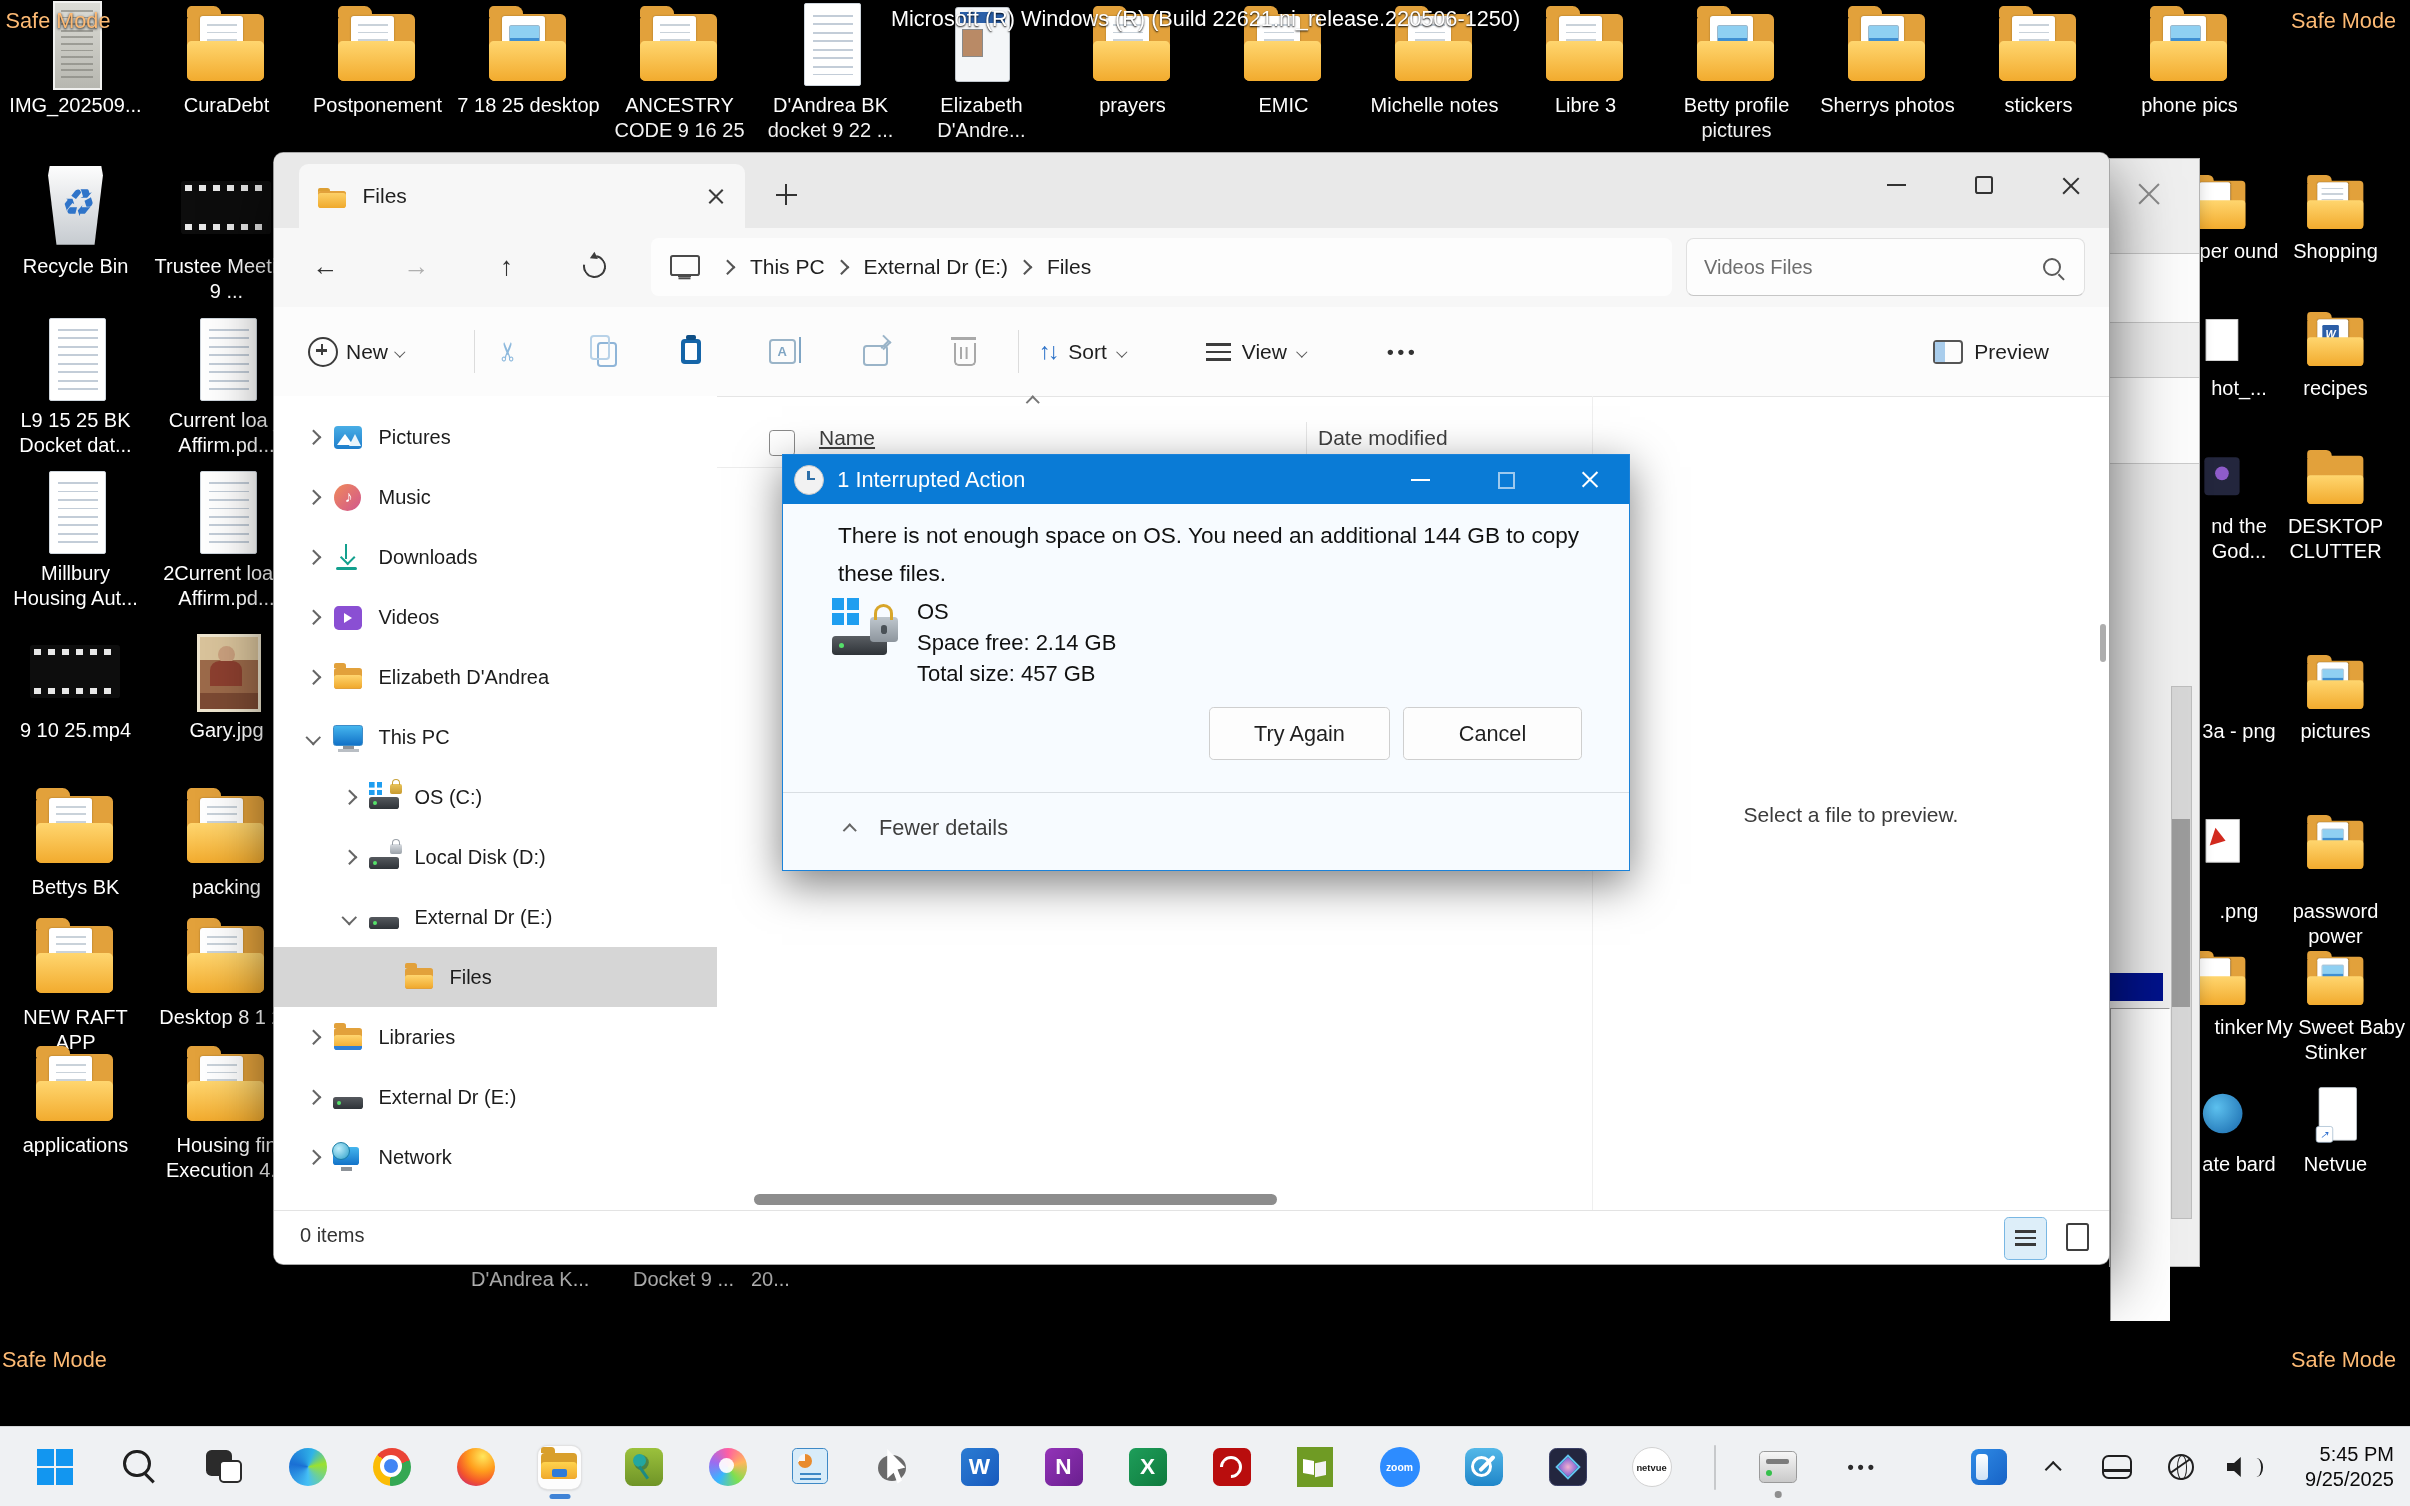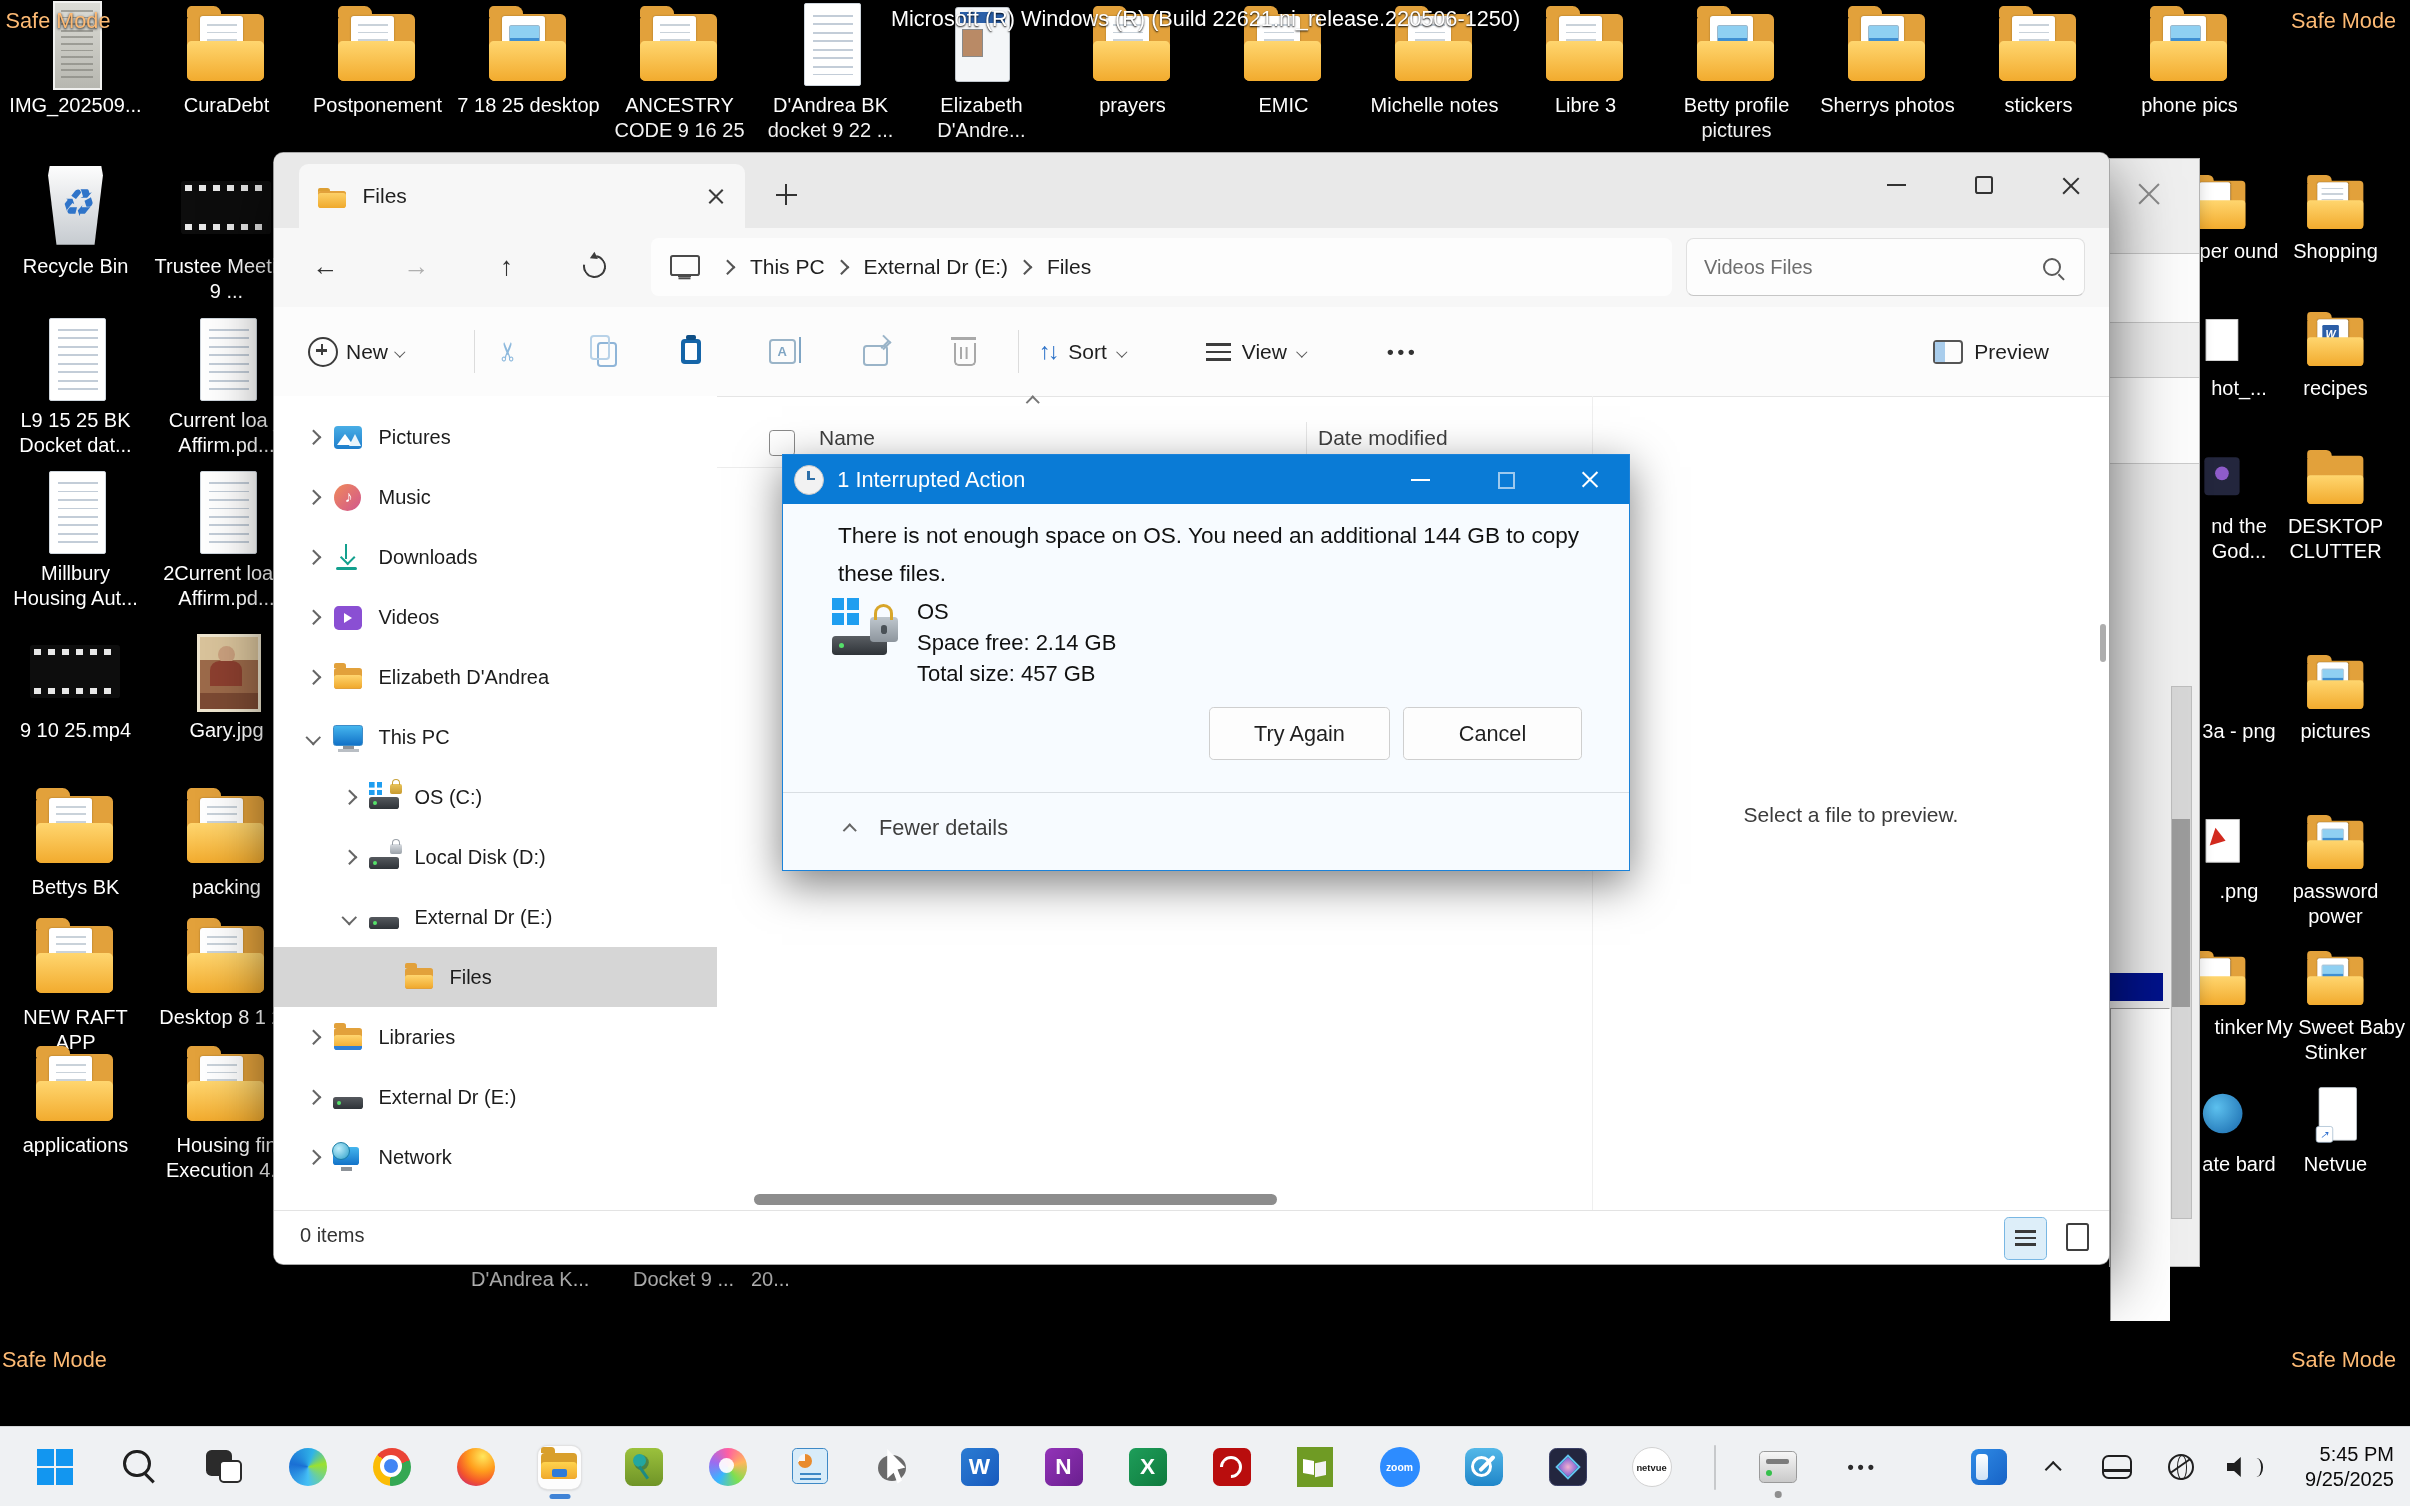--- a/index.html
+++ b/index.html
@@ -61,21 +61,21 @@
   #colL1 .dcell:nth-child(2),#colL2 .dcell:nth-child(2){top:316px;}
   #colL1 .dcell:nth-child(3),#colL2 .dcell:nth-child(3){top:469px;}
   #colL1 .dcell:nth-child(4),#colL2 .dcell:nth-child(4){top:626px;}
   #colL1 .dcell:nth-child(5),#colL2 .dcell:nth-child(5){top:783px;}
   #colL1 .dcell:nth-child(6),#colL2 .dcell:nth-child(6){top:913px;}
   #colL1 .dcell:nth-child(7),#colL2 .dcell:nth-child(7){top:1041px;}
   #colFrag .dcell:nth-child(1),#colR .dcell:nth-child(1){top:168px;}
   #colFrag .dcell:nth-child(2),#colR .dcell:nth-child(2){top:305px;}
   #colFrag .dcell:nth-child(3),#colR .dcell:nth-child(3){top:443px;}
   #colFrag .dcell:nth-child(4),#colR .dcell:nth-child(4){top:648px;}
-  #colFrag .dcell:nth-child(5),#colR .dcell:nth-child(5){top:808px;}
+  #colFrag .dcell:nth-child(5),#colR .dcell:nth-child(5){top:808px;gap:20px;}
   #colFrag .dcell:nth-child(6),#colR .dcell:nth-child(6){top:944px;}
   #colFrag .dcell:nth-child(7),#colR .dcell:nth-child(7){top:1081px;}
   #colR .dglyph,#colFrag .dglyph{height:66px;overflow:hidden;}
   #colR .art,#colFrag .art{transform:scale(.72);transform-origin:50% 100%;}
   #colFrag .art{margin-left:-43px;}
   #colFrag .dlabel{max-width:89px;}
 
   .safemode{position:absolute;color:#fdba74;font-size:21.7px;text-shadow:0 0.9px 2.8px #000;z-index:3;}
   #sm-tl{left:5.6px;top:7.5px;} #sm-tr{right:15px;top:7.5px;} #sm-bl{left:1.9px;top:1347px;} #sm-br{right:15px;top:1347px;}
   #buildtext{position:absolute;left:50%;transform:translateX(-50%);top:5.6px;color:#fff;font-size:21.7px;text-shadow:0 0.9px 1.9px #000;z-index:3;white-space:nowrap;}
@@ -205,21 +205,21 @@
   .i-network .p2{left:9.4px;top:24.5px;width:11.3px;height:3.8px;background:#8d9298;}
   .i-network .p3{left:0px;top:0px;width:16px;height:16px;border-radius:50%;background:radial-gradient(circle at 35% 35%,#bfeffc,#2b9fc9);border:0.9px solid #1d7fa6;}
   #side-scroll{position:absolute;right:2.8px;top:471px;width:6.6px;height:38px;background:#adadad;border-radius:3.8px;}
 
   #listpane{width:875px;flex:0 0 auto;position:relative;border-right:0.9px solid #efefef;}
   #listhead{position:absolute;left:0;top:13px;right:0;height:58px;border-bottom:0.9px solid #ededed;}
   #sortcaret{position:absolute;left:311px;top:-7.5px;}
   #sortcaret .chev{border-color:#777;width:7.5px;height:7.5px;}
   #cb{position:absolute;left:52px;top:21px;width:23.5px;height:23.5px;border:1.9px solid #8a8a8a;border-radius:3.8px;background:#fff;}
   .colhdr{position:absolute;top:17px;font-size:21px;color:#3f3f3f;}
-  #col-name{left:102px;} #col-date{left:601px;}
+  #col-name{left:102px;text-decoration:underline;} #col-date{left:601px;}
   #coldiv{position:absolute;left:589px;top:13px;width:0.9px;height:36px;background:#e6e6e6;}
   #hscroll{position:absolute;left:0;right:0;bottom:3.8px;height:15px;}
   #hscroll .thumb{position:absolute;left:37px;width:523px;top:1.9px;height:11.3px;border-radius:6.6px;background:#8d8d8d;}
   #previewpane{flex:1;position:relative;}
   #previewpane .ph{position:absolute;left:0;right:0;top:407px;text-align:center;color:#3b3b3b;font-size:21px;}
 
   #statusbar{position:absolute;left:0;right:0;bottom:0;height:53px;background:#fff;border-top:0.9px solid #e3e3e3;}
   #statusbar .items{position:absolute;left:26px;top:13px;font-size:20px;color:#333;}
   .viewtoggle{position:absolute;top:5.6px;width:41px;height:41px;border-radius:4.7px;display:flex;align-items:center;justify-content:center;}
   #vt-list{right:62px;background:#ddeef9;border:0.9px solid #79b7e3;}

